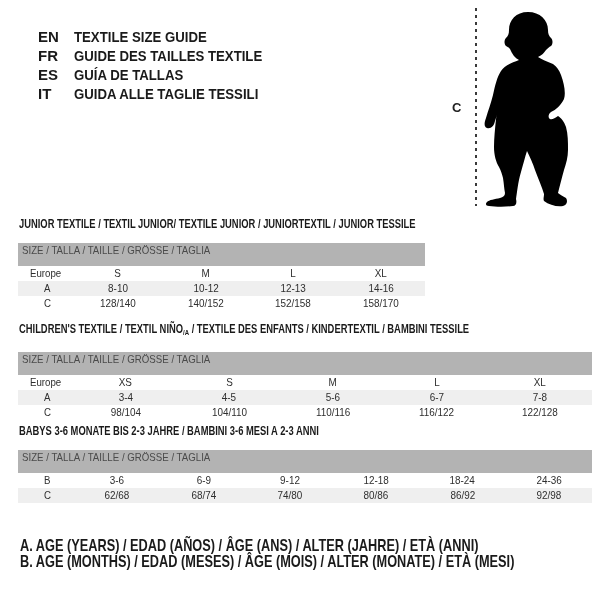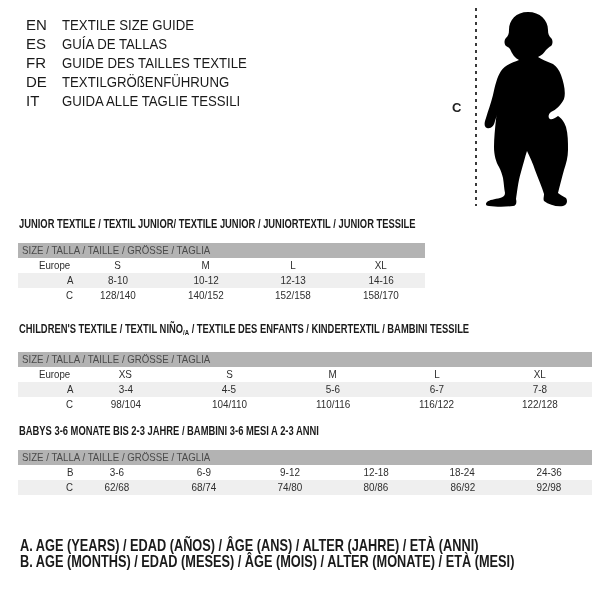--- a/index.html
+++ b/index.html
@@ -8,57 +8,56 @@
     background:#ffffff;color:#1a1a1a;
     font-family:"Liberation Sans",sans-serif;
     -webkit-font-smoothing:antialiased;
   }
   .cond{display:inline-block;white-space:nowrap;transform-origin:0 50%}
   .sx88{transform:scaleX(.88)}
   .sx75{transform:scaleX(.75)}
   .cellscale{display:inline-block;white-space:nowrap;transform:scaleX(.9);transform-origin:50% 50%}
 
   
-  .lang-list{position:absolute;top:11px;left:22px;margin:4px;padding:0;list-style:none;
-    font-weight:normal;font-size:15px;line-height:19px}
+  .lang-list{position:absolute;top:11px;left:22px;margin:16px;padding:0;list-style:none;
+    font-weight:bold;font-size:15px;line-height:19px}
   .lang-row{white-space:nowrap}
   .lang-code{display:inline-block;width:36px;vertical-align:top}
 
   
   .figure-line{position:absolute;left:475px;top:8px;width:2px;height:198px;
     background:repeating-linear-gradient(180deg,#3a3a3a 0 3px,rgba(0,0,0,0) 3px 7px)}
   .figure-label{position:absolute;left:452px;top:100px;font-weight:bold;font-size:13px;color:#222}
   .baby-svg{position:absolute;left:478px;top:6px}
 
   
   .tbl{position:absolute;left:18px}
   .tbl-1{top:216px;width:407px}
   .tbl-2{top:321px;width:574px}
   .tbl-3{top:423px;width:574px}
   .tbl-title{font-weight:bold;font-size:12.5px;line-height:16px;margin:0 0 11px 1px;white-space:nowrap}
   .tbl-title .sub{font-size:8px;vertical-align:-2px;letter-spacing:0}
-  .tbl-bar{height:15px;line-height:15px;background:#b3b3b3;color:#4a4a4a;
+  .tbl-bar{height:23px;line-height:15px;background:#b3b3b3;color:#4a4a4a;
     font-size:11px;padding-left:4px;white-space:nowrap;overflow:hidden}
   .tbl-row{display:flex;height:15px;line-height:15px;font-size:11px;color:#2e2e2e}
   .tbl-row.shaded{background:#efefef}
-  .tbl-row .lbl{flex:none;width:52px;padding-left:4px;text-align:right;overflow:hidden;white-space:nowrap}
+  .tbl-row .lbl{flex:none;width:52px;padding-left:4px;text-align:center;overflow:hidden;white-space:nowrap}
   .tbl-row .cell{flex:1 1 0;text-align:center;overflow:hidden;white-space:nowrap}
 
   
   .footnotes{position:absolute;top:538px;left:20px;font-weight:bold;font-size:17px;line-height:16px}
   .footnote{white-space:nowrap}
 </style>
 </head>
 <body>
 
 <ul class="lang-list">
     <li class="lang-row"><span class="lang-code">EN</span><span class="cond sx88">TEXTILE SIZE GUIDE</span></li>
+    <li class="lang-row"><span class="lang-code">FR</span><span class="cond sx88">GUIDE DES TAILLES TEXTILE</span></li>
     <li class="lang-row"><span class="lang-code">ES</span><span class="cond sx88">GUÍA DE TALLAS</span></li>
-    <li class="lang-row"><span class="lang-code">FR</span><span class="cond sx88">GUIDE DES TAILLES TEXTILE</span></li>
-    <li class="lang-row"><span class="lang-code">DE</span><span class="cond sx88">TEXTILGRÖßENFÜHRUNG</span></li>
     <li class="lang-row"><span class="lang-code">IT</span><span class="cond sx88">GUIDA ALLE TAGLIE TESSILI</span></li>
   </ul>
 
 <div class="figure-line"></div>
 <div class="figure-label">C</div>
 <svg class="baby-svg" width="120" height="210" viewBox="0 0 120 210">
   <path fill="#000000" d="
     M50,6
     C38,6 31,14 31,24
     C31,28 30,30 28,32

